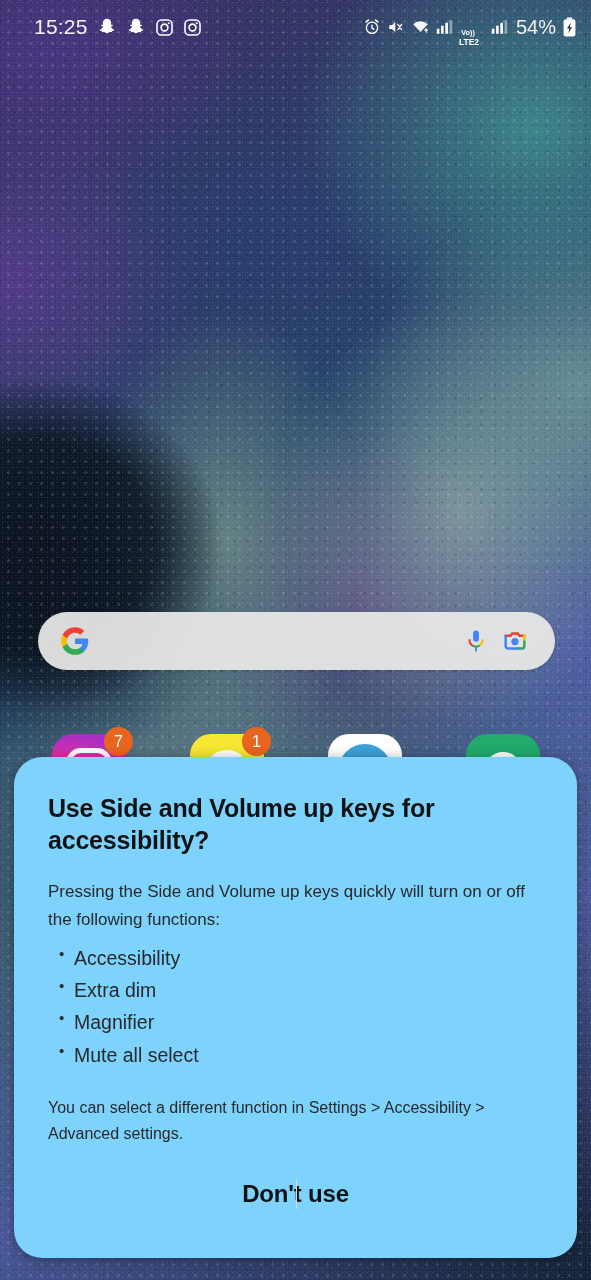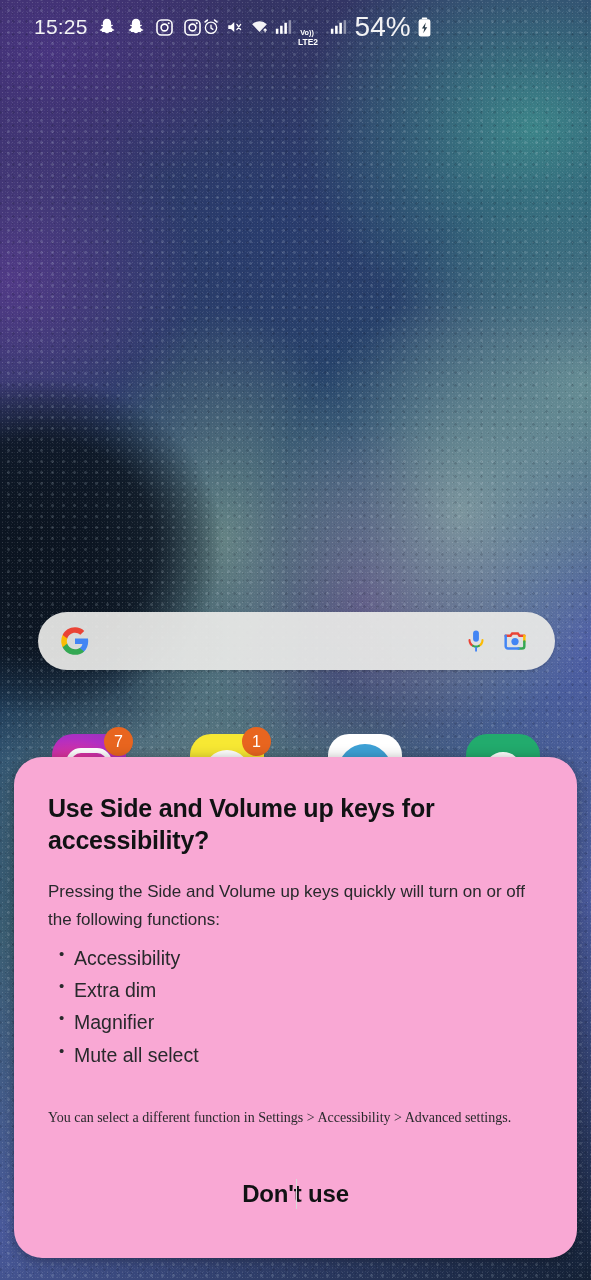--- a/index.html
+++ b/index.html
@@ -55,28 +55,28 @@
   }
   
   #darkcorner {
     position:absolute; left:-60px; top:380px; width:280px; height:330px;
     background:radial-gradient(ellipse at 35% 50%, #0b1420 0%, rgba(11,20,32,0.85) 45%, rgba(11,20,32,0) 72%);
   }
 
   
   #statusbar {
     position:absolute; left:0; top:0; width:591px; height:54px;
-    display:flex; align-items:center; 
+    display:flex; align-items:center; justify-content:space-between;
     padding:0 14px 0 34px; color:#fff;
   }
   .sb-left { display:flex; align-items:center; gap:9px; }
   .sb-right { display:flex; align-items:center; gap:6px; }
   #clock { font-size:21px; letter-spacing:0.2px; font-weight:400; color:#f2f2f4; }
   .sb-icon { display:inline-flex; align-items:center; justify-content:center; }
-  #battery-text { font-size:28px; color:#f2f2f4; margin-left:2px; }
+  #battery-text { font-size:20px; color:#f2f2f4; margin-left:2px; }
 
   
   #search-widget {
     position:absolute; left:38px; top:612px; width:517px; height:58px;
     background:rgba(233,233,231,0.93);
     border-radius:29px;
     display:flex; align-items:center;
     padding:0 20px 0 16px;
     box-shadow:0 1px 3px rgba(0,0,0,0.18);
   }
@@ -108,21 +108,21 @@
   .sc-glyph { position:absolute; left:14px; top:16px; width:46px; height:46px;
     border:5px solid #fff; border-radius:50%; background:#fff; }
   .tg-glyph { position:absolute; left:10px; top:10px; width:54px; height:54px;
     border-radius:50%; background:#3ea1d6; }
   .wa-glyph { position:absolute; left:18px; top:18px; width:38px; height:38px;
     border-radius:50%; background:#22ab6d; border:5px solid #fff; }
 
   
   #dialog {
     position:absolute; left:14px; top:757px; width:563px; height:501px;
-    background:#f9a8d4; border-radius:28px;
+    background:#7dd3fc; border-radius:28px;
     box-shadow:0 2px 14px rgba(0,0,0,0.35);
     padding:0 34px;
     display:flex; flex-direction:column;
   }
   #dialog-title {
     margin-top:36px;
     font-size:25px; font-weight:700; color:#111214; line-height:1.26;
     letter-spacing:-0.2px;
   }
   #dialog-body { margin-top:22px; }
@@ -130,21 +130,21 @@
     font-size:17px; color:#28292c; line-height:1.65;
   }
   #bullet-list { list-style:none; margin:8px; padding:0; }
   #bullet-list li {
     font-size:19.5px; color:#28292c; line-height:1.65;
     padding-left:18px; position:relative;
   }
   #bullet-list li:before {
     content:"\2022"; position:absolute; left:3px; top:0; color:#28292c; font-size:15px;
   }
-  #dialog-footnote { margin-top:36px; font-size:14px; color:#28292c; line-height:1.63;font-family:Liberation Serif, serif; }
+  #dialog-footnote { margin-top:24px; font-size:16px; color:#28292c; line-height:1.63; }
   #dialog-actions {
     margin-top:auto; margin-bottom:34px;
     display:flex; align-items:flex-end; position:relative; height:60px;
   }
   .dlg-btn {
     flex:1; background:transparent; border:none; cursor:pointer;
     font-family:"Liberation Sans", sans-serif;
     font-size:24px; font-weight:700; color:#111214;
     height:60px; letter-spacing:-0.2px;
   }

